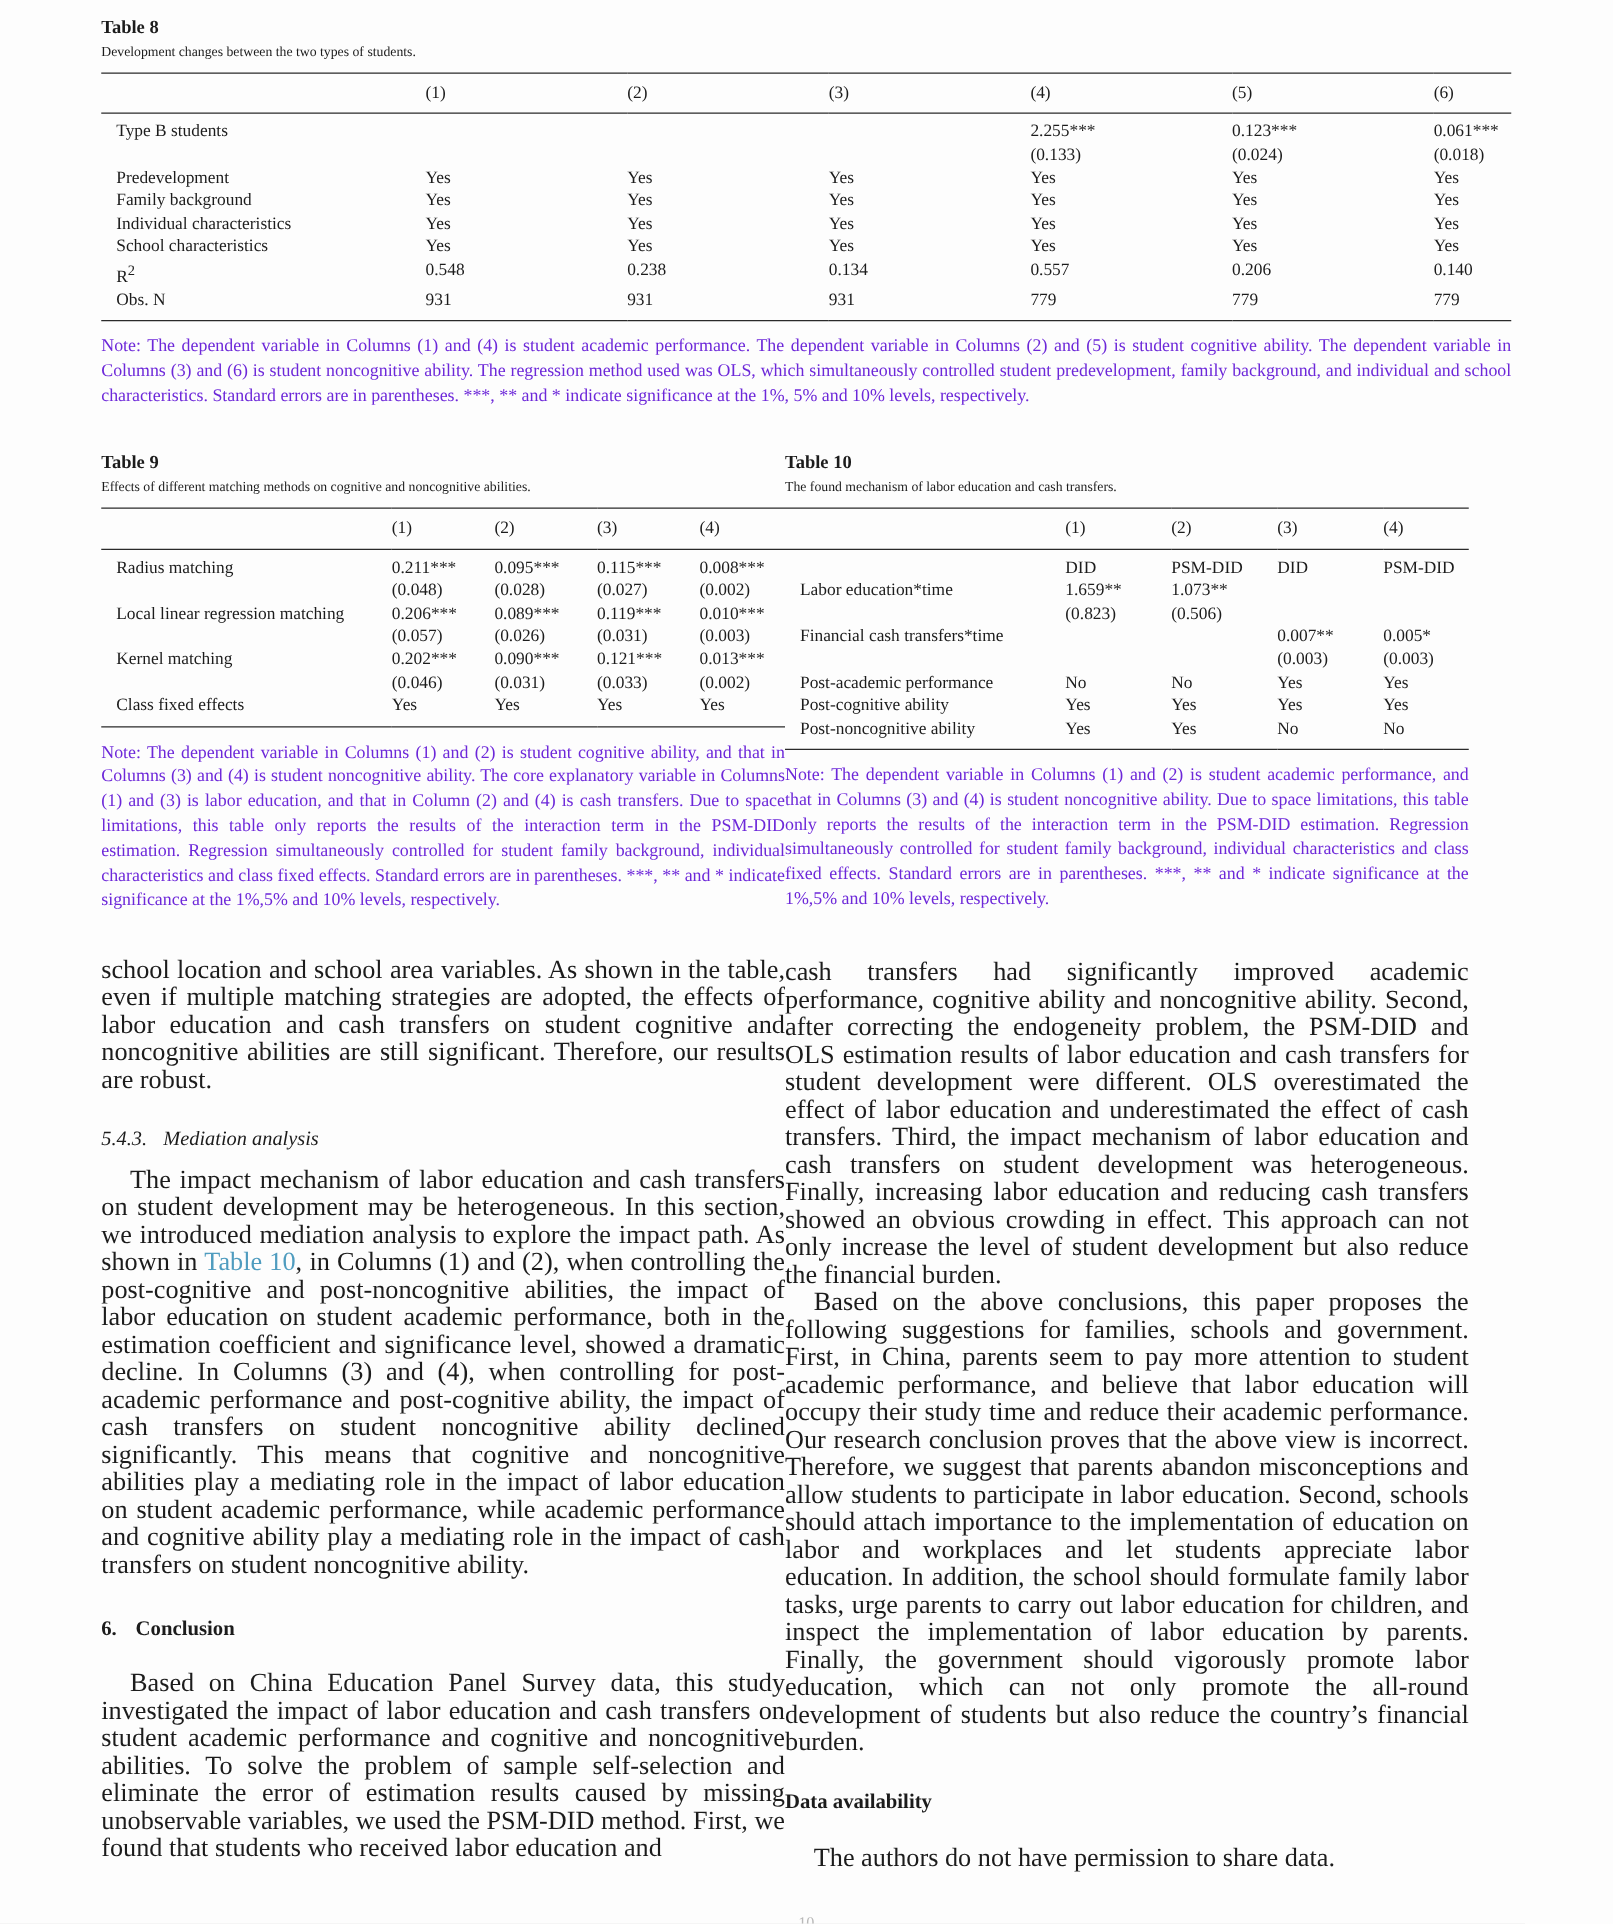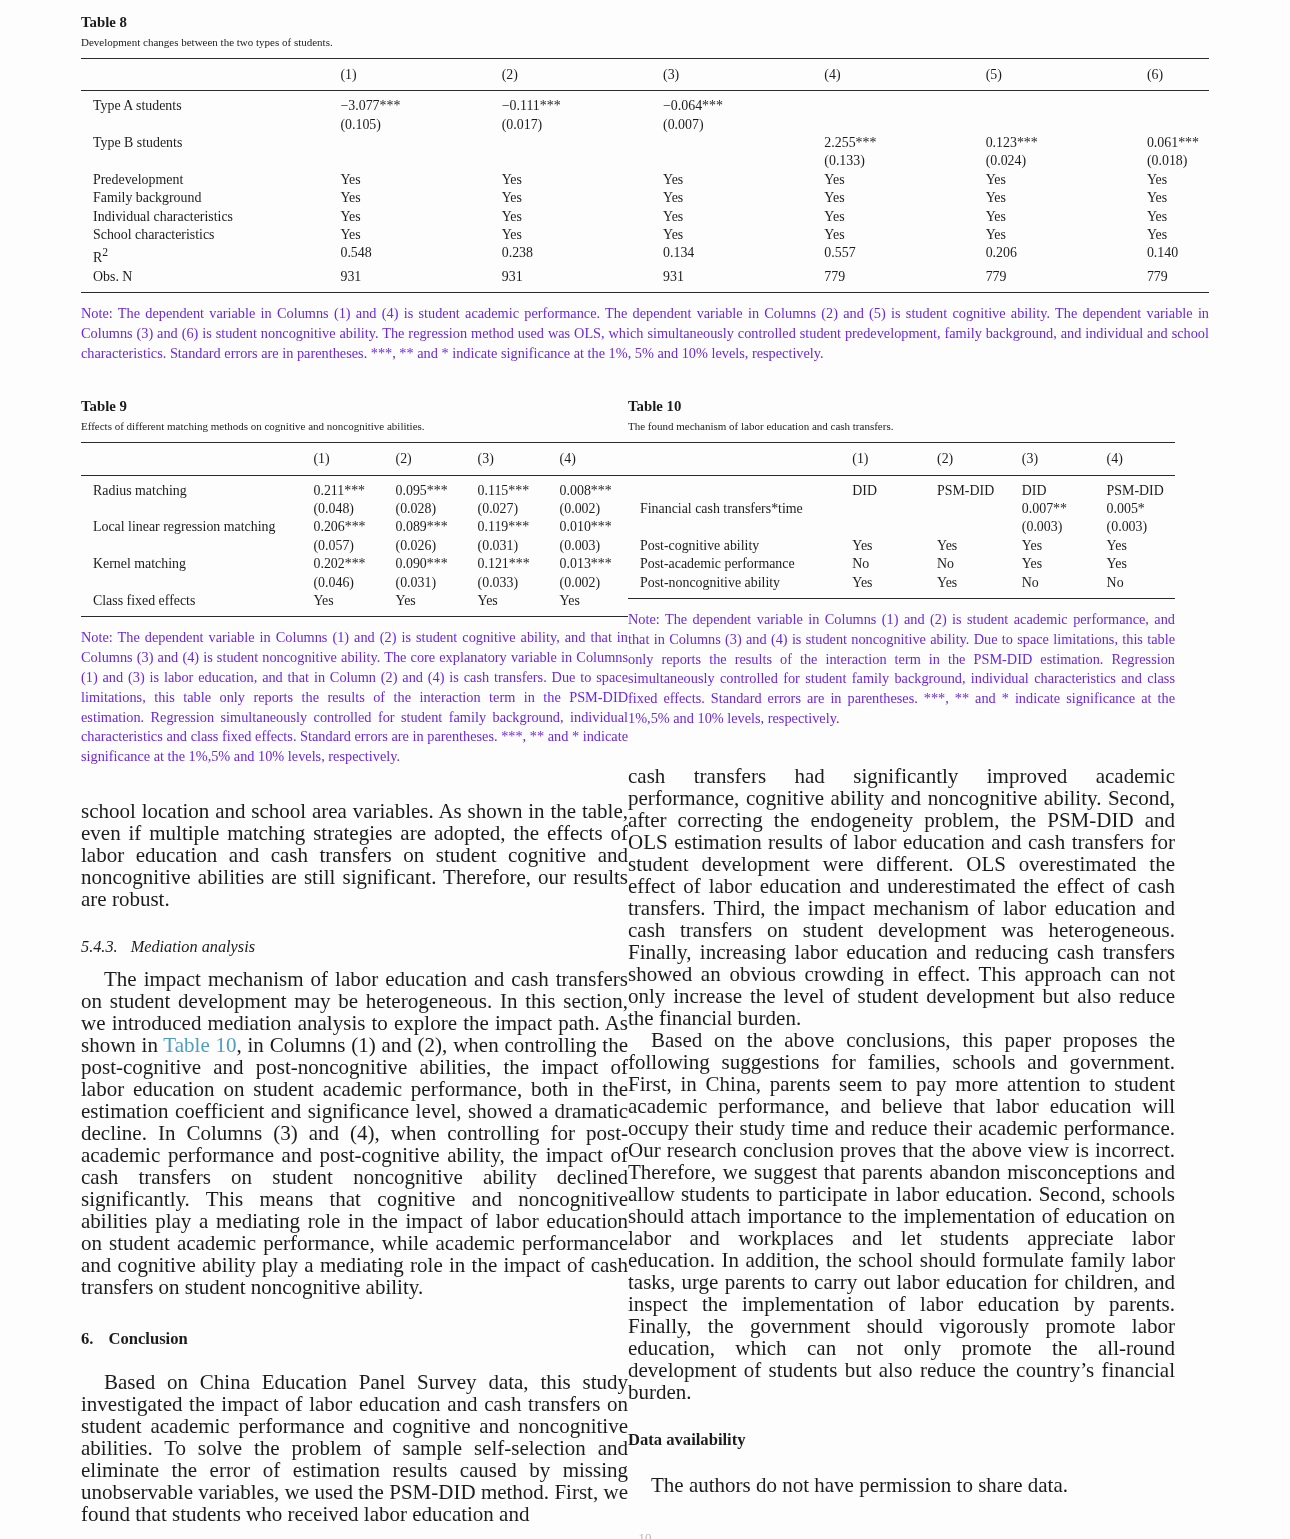--- a/index.html
+++ b/index.html
@@ -87,38 +87,20 @@
             <th class="c1">(1)</th>
             <th class="c2">(2)</th>
             <th class="c3">(3)</th>
             <th class="c4">(4)</th>
             <th class="c5">(5)</th>
             <th class="c6">(6)</th>
           </tr>
         </thead>
         <tbody>
           <tr>
-            <td class="lbl">Type A students</td>
-            <td class="c1">
-              <div class="cv">−3.077***</div>
-              <div class="cse">(0.105)</div>
-            </td>
-            <td class="c2">
-              <div class="cv">−0.111***</div>
-              <div class="cse">(0.017)</div>
-            </td>
-            <td class="c3">
-              <div class="cv">−0.064***</div>
-              <div class="cse">(0.007)</div>
-            </td>
-            <td class="c4"></td>
-            <td class="c5"></td>
-            <td class="c6"></td>
-          </tr>
-          <tr>
             <td class="lbl">Type B students</td>
             <td class="c1"></td>
             <td class="c2"></td>
             <td class="c3"></td>
             <td class="c4">
               <div class="cv">2.255***</div>
               <div class="cse">(0.133)</div>
             </td>
             <td class="c5">
               <div class="cv">0.123***</div>
@@ -391,54 +373,67 @@
                   <div class="cv">PSM-DID</div>
                 </td>
                 <td class="c3">
                   <div class="cv">DID</div>
                 </td>
                 <td class="c4">
                   <div class="cv">PSM-DID</div>
                 </td>
               </tr>
               <tr>
+                <td class="lbl">Labor education*time</td>
+                <td class="c1">
+                  <div class="cv">1.659**</div>
+                  <div class="cse">(0.823)</div>
+                </td>
+                <td class="c2">
+                  <div class="cv">1.073**</div>
+                  <div class="cse">(0.506)</div>
+                </td>
+                <td class="c3"></td>
+                <td class="c4"></td>
+              </tr>
+              <tr>
                 <td class="lbl">Financial cash transfers*time</td>
                 <td class="c1"></td>
                 <td class="c2"></td>
                 <td class="c3">
                   <div class="cv">0.007**</div>
                   <div class="cse">(0.003)</div>
                 </td>
                 <td class="c4">
                   <div class="cv">0.005*</div>
                   <div class="cse">(0.003)</div>
                 </td>
               </tr>
               <tr>
+                <td class="lbl">Post-academic performance</td>
+                <td class="c1">
+                  <div class="cv">No</div>
+                </td>
+                <td class="c2">
+                  <div class="cv">No</div>
+                </td>
+                <td class="c3">
+                  <div class="cv">Yes</div>
+                </td>
+                <td class="c4">
+                  <div class="cv">Yes</div>
+                </td>
+              </tr>
+              <tr>
                 <td class="lbl">Post-cognitive ability</td>
                 <td class="c1">
                   <div class="cv">Yes</div>
                 </td>
                 <td class="c2">
                   <div class="cv">Yes</div>
-                </td>
-                <td class="c3">
-                  <div class="cv">Yes</div>
-                </td>
-                <td class="c4">
-                  <div class="cv">Yes</div>
-                </td>
-              </tr>
-              <tr>
-                <td class="lbl">Post-academic performance</td>
-                <td class="c1">
-                  <div class="cv">No</div>
-                </td>
-                <td class="c2">
-                  <div class="cv">No</div>
                 </td>
                 <td class="c3">
                   <div class="cv">Yes</div>
                 </td>
                 <td class="c4">
                   <div class="cv">Yes</div>
                 </td>
               </tr>
               <tr>
                 <td class="lbl">Post-noncognitive ability</td>

